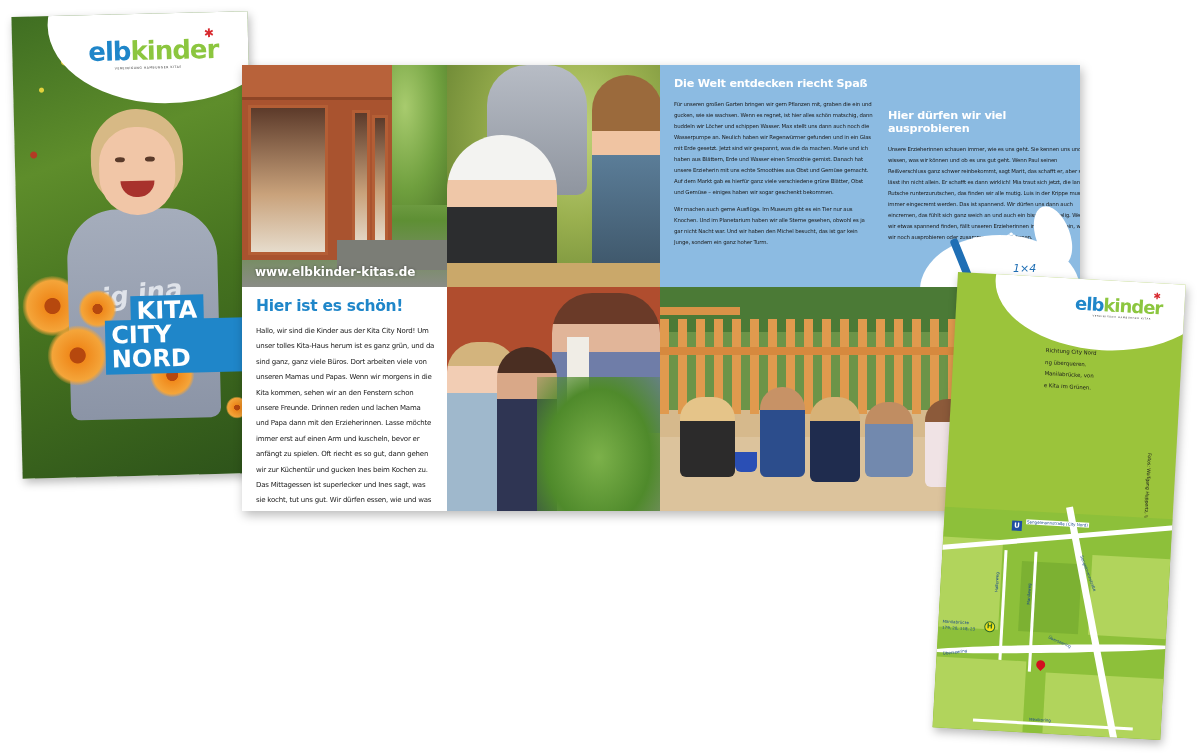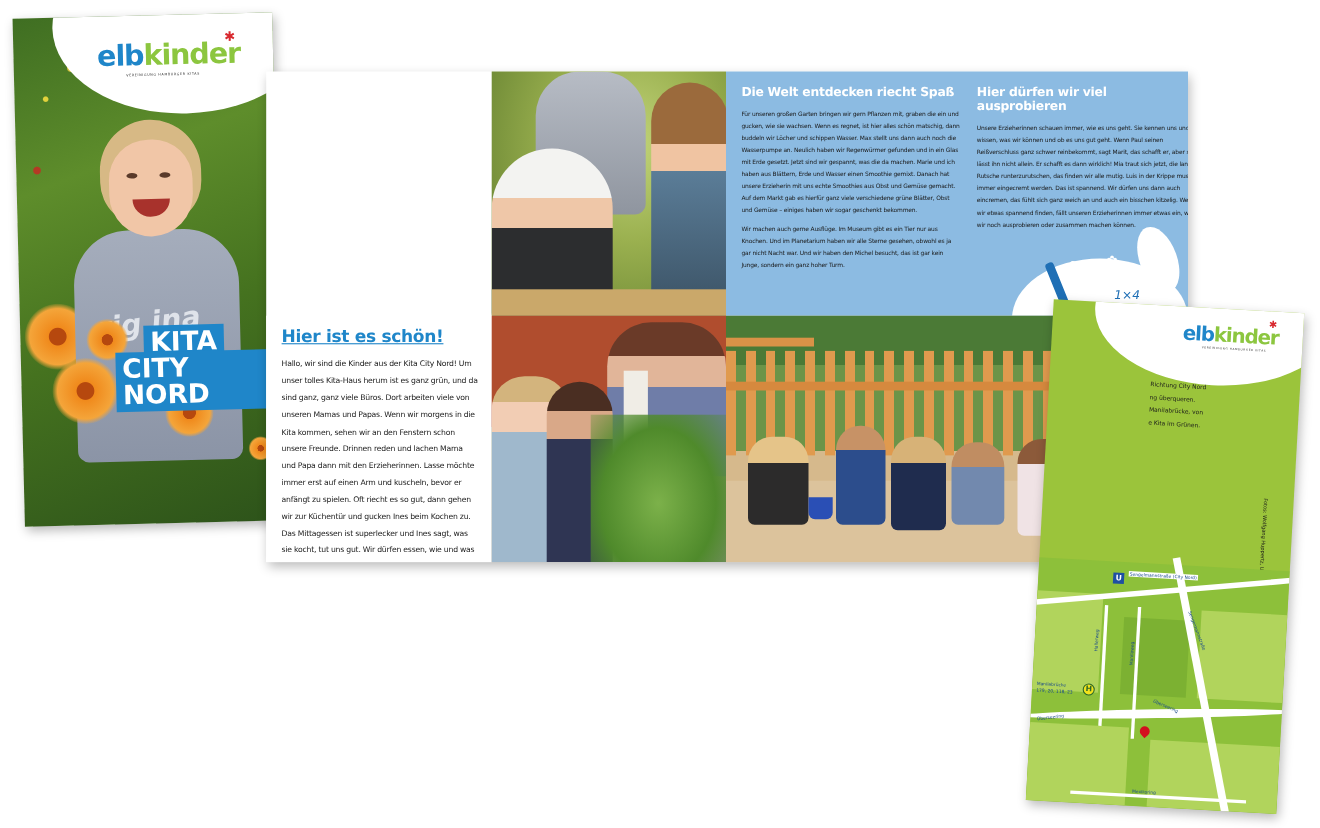--- a/index.html
+++ b/index.html
@@ -64,37 +64,37 @@
   .url { position: absolute; left: 13px; top: 200px; color: #fff; font-size: 12px; font-weight: bold; font-family: "DejaVu Sans", sans-serif; text-shadow: 0 0 3px rgba(0,0,0,0.4); }
 
   #p-kids { left: 205px; top: 0; width: 213px; height: 222px;
     background: radial-gradient(ellipse at 60% 30%, #c2d47a, #9ab04f 40%, #6f8a36 80%); }
   .kid-a { position: absolute; left: 40px; top: 0; width: 100px; height: 130px; border-radius: 40px 40px 10px 10px; background: linear-gradient(180deg,#b7bcc5,#8f959f); }
   .kid-b { position: absolute; left: 145px; top: 10px; width: 70px; height: 200px; border-radius: 35px 35px 0 0; background: linear-gradient(180deg,#9b6a3c 0 28%, #f0c4a2 28% 40%, #5b7d98 40%, #3d5568); }
   .kid-c { position: absolute; left: 0; top: 70px; width: 110px; height: 150px; border-radius: 60px 60px 0 0; background: linear-gradient(180deg,#f3f3f1 0 30%, #efc7a8 30% 48%, #2c2d2f 48%); }
   .plank { position: absolute; left: 0; top: 198px; width: 213px; height: 24px; background: #caa86a; }
 
   #p-text1 { left: 0; top: 222px; width: 205px; height: 224px; background: #fff; padding: 10px 12px 0 14px; }
-  #p-text1 h2 { font-size: 15.5px; color: #1f86c9; font-weight: bold; margin-bottom: 9px; font-family: "DejaVu Sans", sans-serif; letter-spacing: -0.3px; text-decoration: underline; }
+  #p-text1 h2 { font-size: 15.5px; color: #1f86c9; font-weight: bold; margin-bottom: 9px; font-family: "DejaVu Sans", sans-serif; letter-spacing: -0.3px; }
   #p-text1 p { font-size: 7px; line-height: 15.4px; color: #1a1a1a; font-family: "DejaVu Sans", sans-serif; letter-spacing: -0.2px; }
 
   #p-garden { left: 205px; top: 222px; width: 213px; height: 224px;
     background: linear-gradient(180deg,#b04d2e 0 45%, #92a07a 45%, #8f9088 100%); }
   .woman { position: absolute; left: 105px; top: 6px; width: 108px; height: 140px; border-radius: 40px 40px 0 0; background: linear-gradient(180deg,#6a3a28 0 22%, #e1b599 22% 42%, #6f7da8 42%); }
   .scarf { position: absolute; left: 120px; top: 50px; width: 22px; height: 80px; background: #f0ede6; }
   .girl1 { position: absolute; left: 0; top: 55px; width: 70px; height: 169px; border-radius: 30px 30px 0 0; background: linear-gradient(180deg,#d3b47d 0 14%, #f2cdb4 14% 30%, #9fb8cc 30%); }
   .girl2 { position: absolute; left: 50px; top: 60px; width: 60px; height: 164px; border-radius: 30px 30px 0 0; background: linear-gradient(180deg,#4a2e22 0 16%, #d9a888 16% 32%, #2f3553 32%); }
   .plants { position: absolute; left: 90px; top: 90px; width: 123px; height: 134px; background: radial-gradient(ellipse at 50% 60%, #7cb14a, #4f8a2b 60%, rgba(79,138,43,0.3)); }
 
   #p-blue { left: 418px; top: 0; width: 420px; height: 222px; background: #8cbbe2; color: #1a1a1a; }
   .col { position: absolute; top: 12px; width: 200px; }
   .col h3 { font-size: 11.2px; color: #fff; font-weight: bold; margin-bottom: 9px; font-family: "DejaVu Sans", sans-serif; letter-spacing: -0.2px; }
   .col p { font-size: 5.4px; line-height: 11px; font-family: "DejaVu Sans", sans-serif; letter-spacing: -0.15px; margin-bottom: 6px; }
   #col-left { left: 14px; }
-  #col-right { left: 228px; }
+  #col-right { left: 228px; margin-top: 32px; }
   .hill { position: absolute; left: 260px; top: 170px; width: 160px; height: 110px; border-radius: 50%; background: #fff; }
   .leaf { position: absolute; left: 376px; top: 140px; width: 34px; height: 62px; border-radius: 50% 50% 50% 0; background: #fff; transform: rotate(-20deg); }
   .tower { position: absolute; left: 300px; top: 172px; width: 8px; height: 58px; background: #1f6fb5; transform: rotate(-22deg); border-radius: 3px 3px 0 0; }
   .oneXone { position: absolute; left: 353px; top: 197px; font-size: 11px; color: #1f6fb5; font-style: italic; font-family: "DejaVu Sans", sans-serif; }
   .butterfly { position: absolute; left: 346px; top: 165px; font-size: 12px; color: #fff; }
   .worm { position: absolute; left: 312px; top: 175px; width: 22px; height: 6px; border: 2px solid #fff; border-radius: 6px; transform: rotate(20deg); }
 
   #p-sandbox { left: 418px; top: 222px; width: 420px; height: 224px;
     background: linear-gradient(180deg, #4b7a36 0 20%, #6c9448 20% 55%, #d6b98c 55% 100%); }
   .fence { position: absolute; top: 28px; height: 100px; }
@@ -152,20 +152,31 @@
     <span style="position:absolute;right:4px;top:-8px;color:#d8292f;font-size:12px;">✱</span>
     <span class="tag">VEREINIGUNG HAMBURGER KITAS</span>
   </div>
 
   <div id="cover-title-1" class="title-box">KITA</div>
   <div id="cover-title-2" class="title-box">CITY NORD</div>
 </div>
 
 <div id="spread" class="sheet shadow">
 
+  <div id="p-building" class="panel">
+    <div class="trees"></div>
+    <div class="bldg">
+      <div class="top"></div>
+      <div class="glass" style="left:6px;top:40px;width:80px;height:150px;"></div>
+      <div class="glass" style="left:110px;top:45px;width:18px;height:140px;"></div>
+      <div class="glass" style="left:130px;top:50px;width:16px;height:130px;"></div>
+    </div>
+    <div class="deck"></div>
+    <div class="url">www.elbkinder-kitas.de</div>
+  </div>
 
   <div id="p-kids" class="panel">
     <div class="kid-a"></div>
     <div class="kid-b"></div>
     <div class="kid-c"></div>
     <div class="plank"></div>
   </div>
 
   <div id="p-text1" class="panel">
     <h2>Hier ist es schön!</h2>

